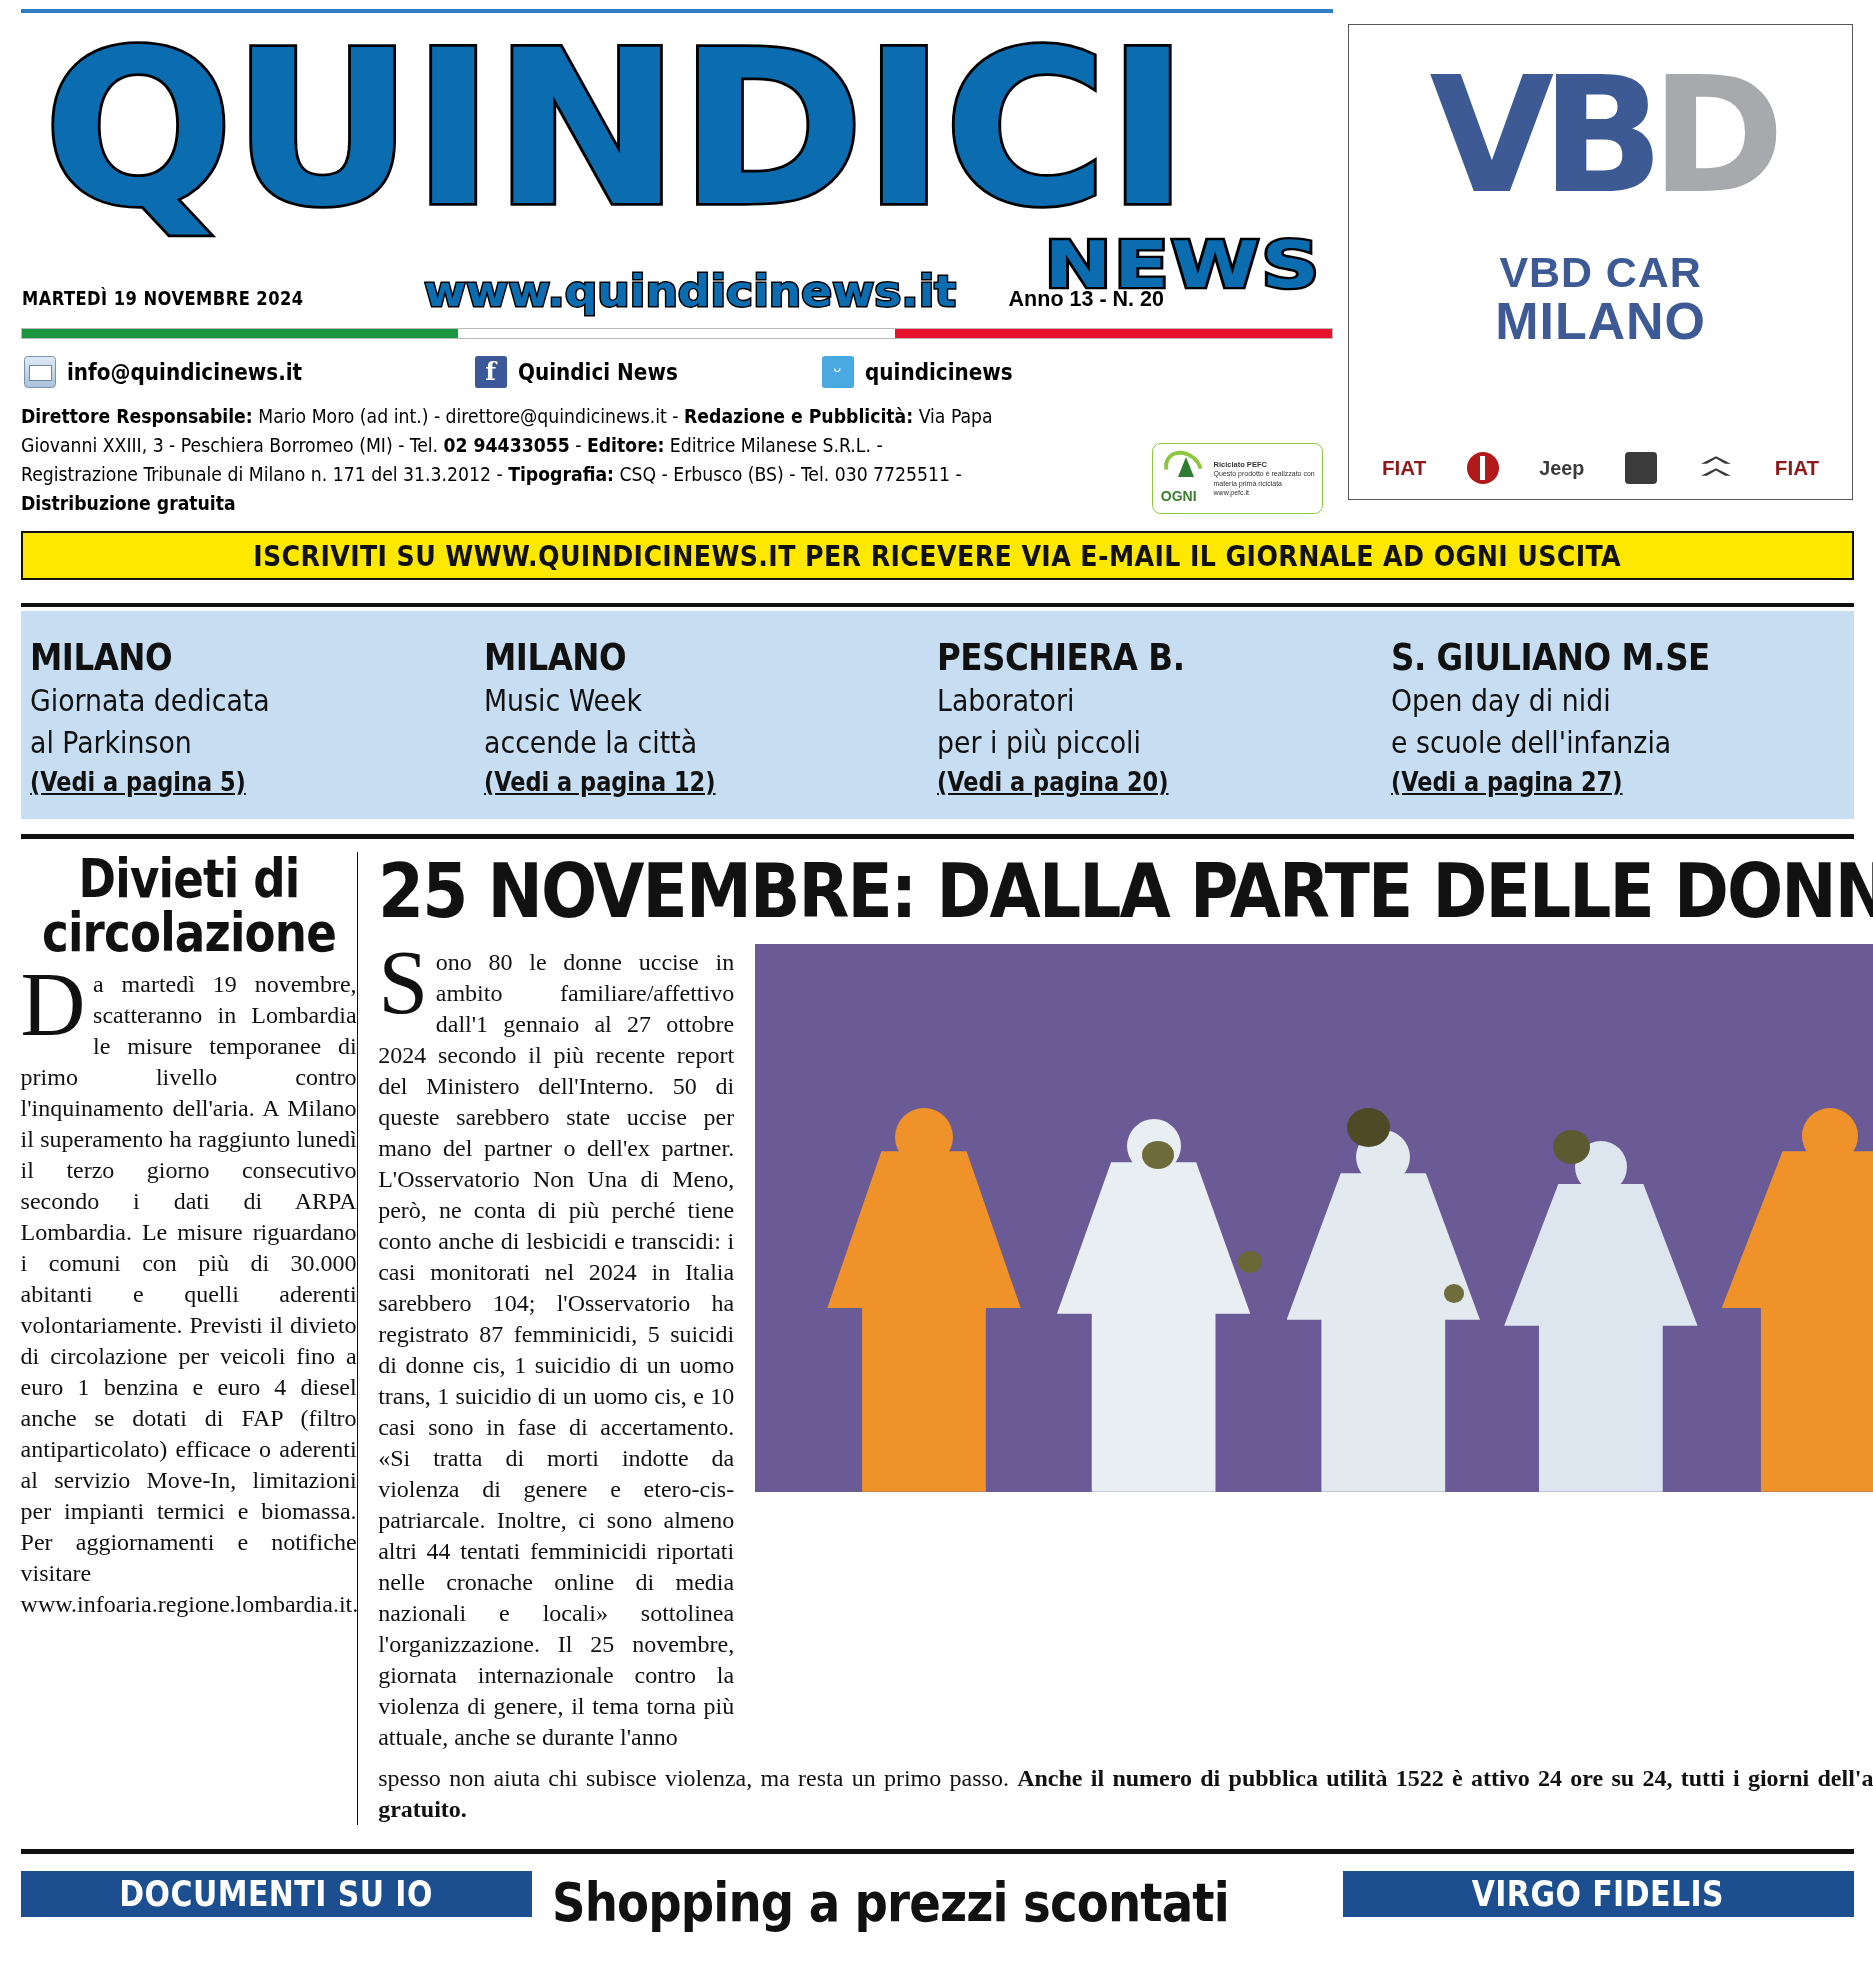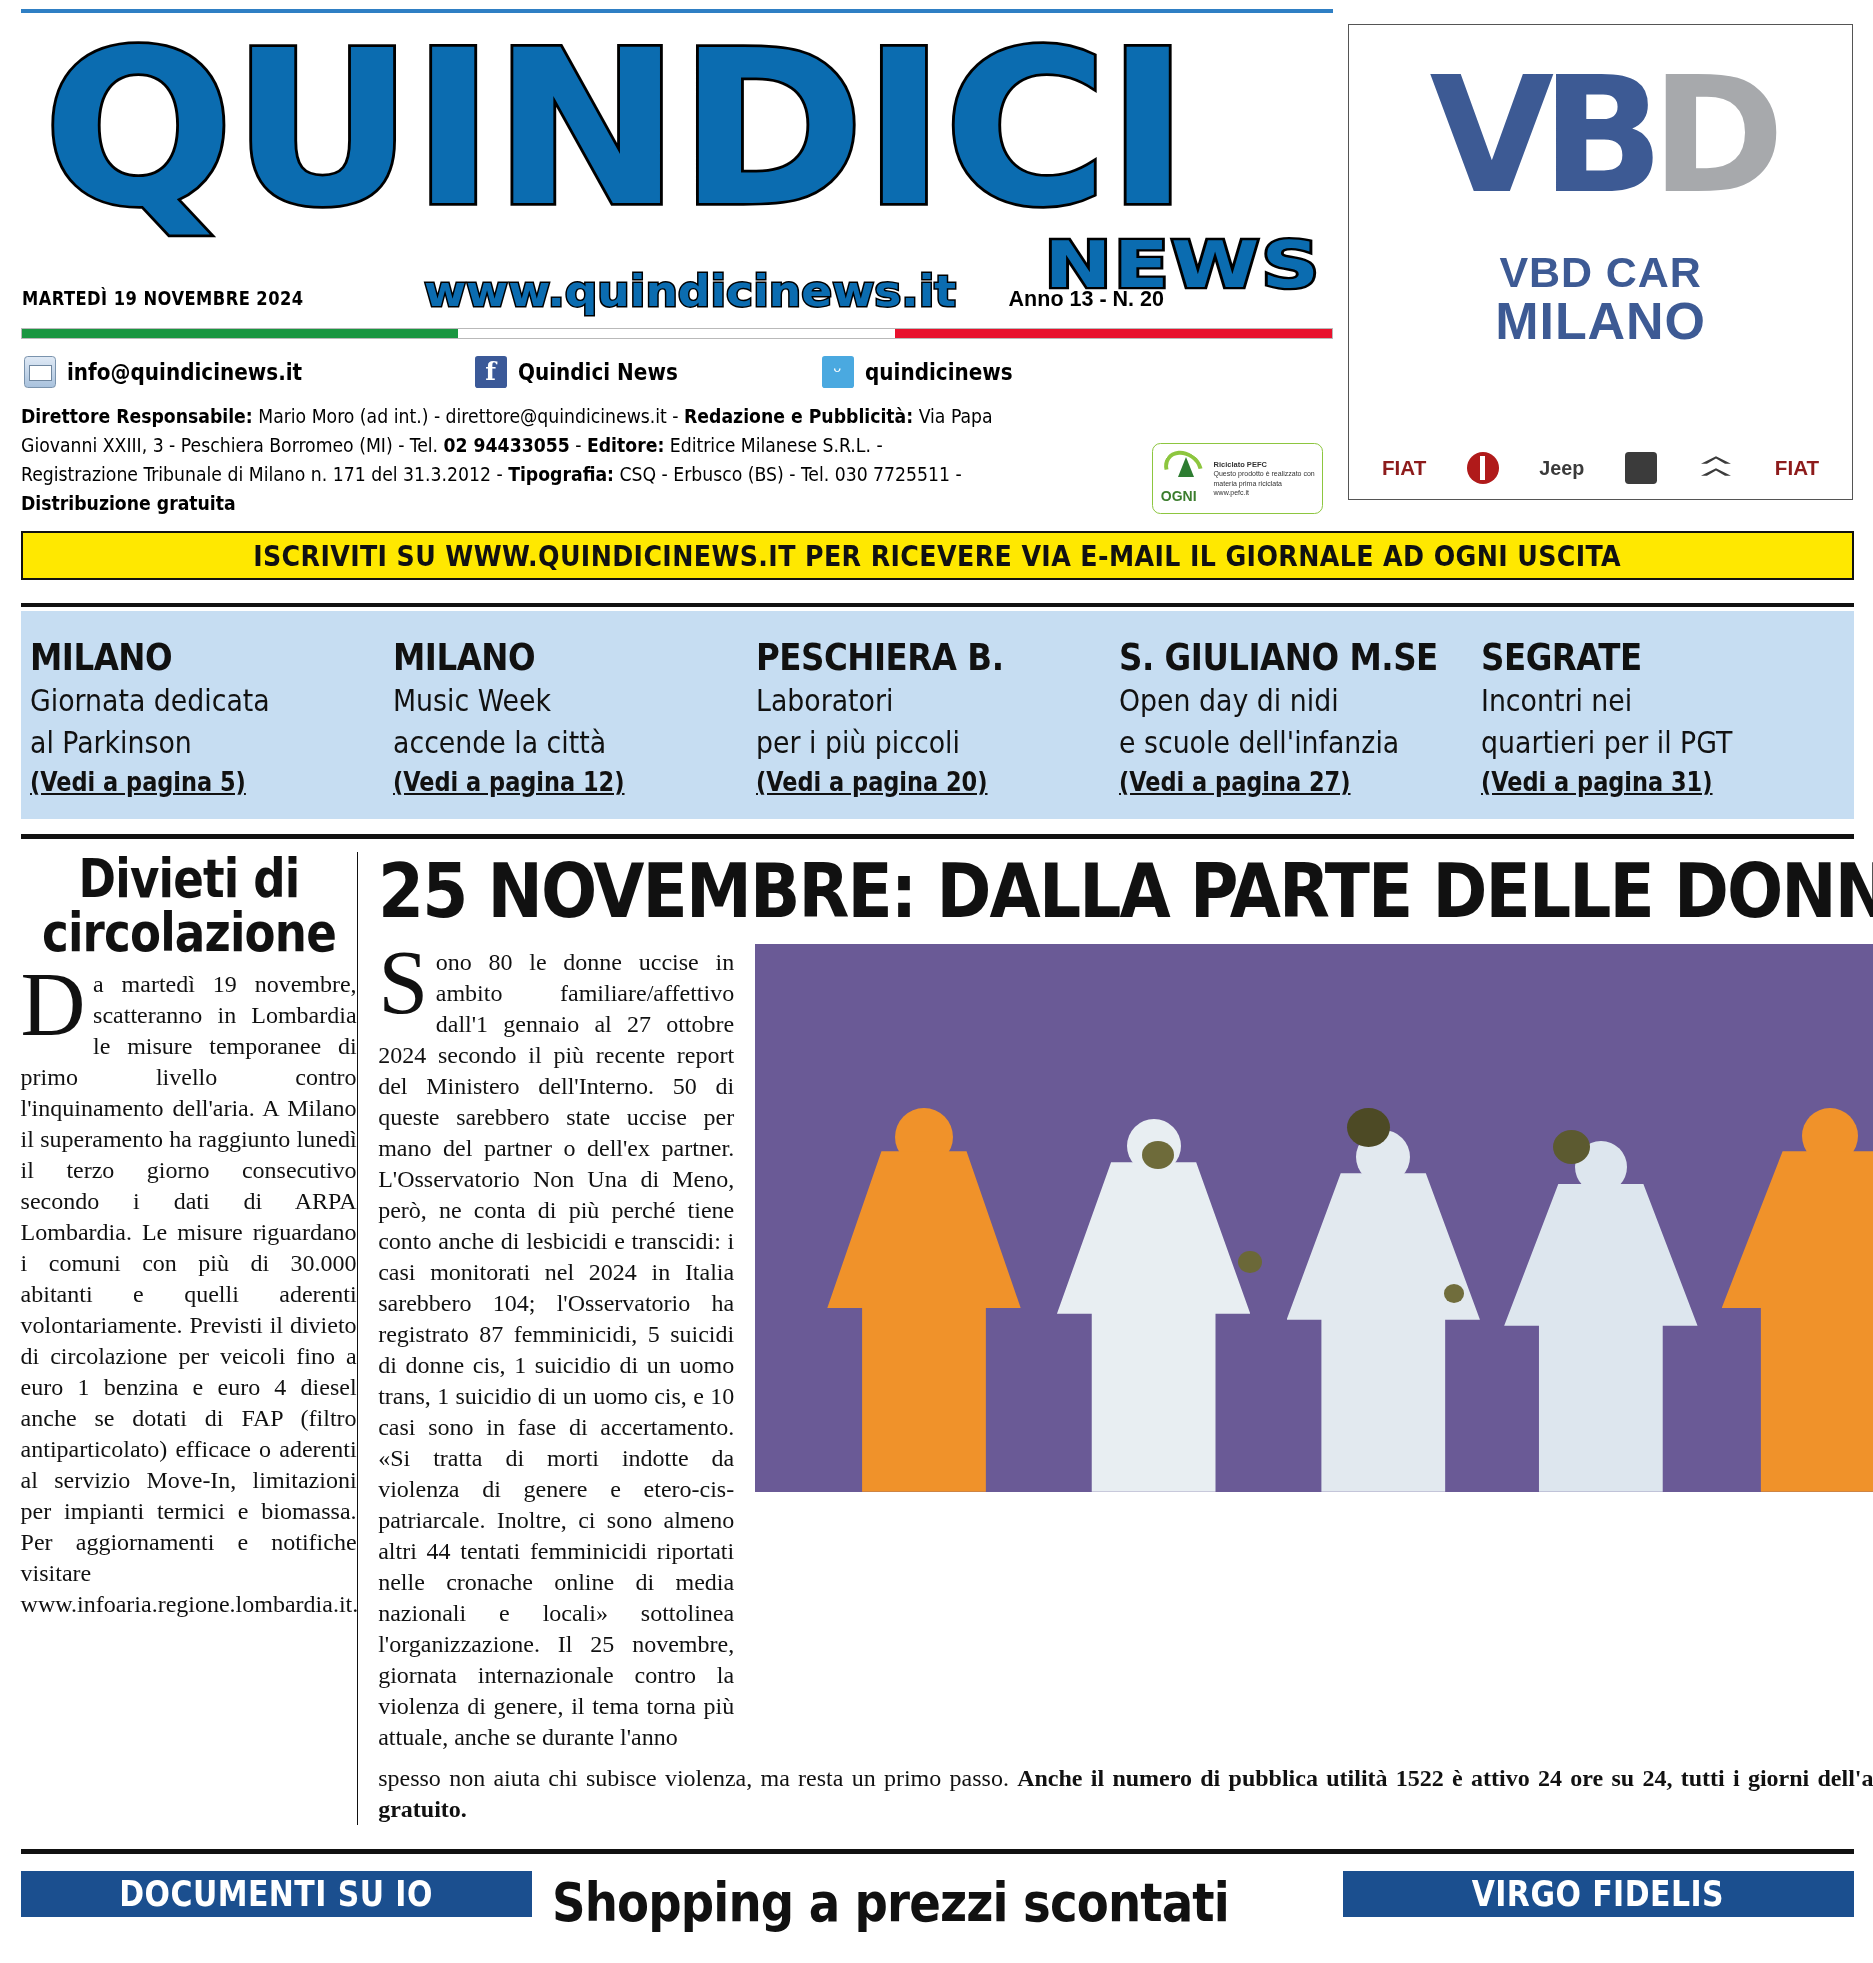--- a/index.html
+++ b/index.html
@@ -349,26 +349,20 @@
       <div class="teaser-city">PESCHIERA B.</div>
       <div class="teaser-line">Laboratori</div>
       <div class="teaser-line">per i più piccoli</div>
       <div class="teaser-page">(Vedi a pagina 20)</div>
     </div>
     <div class="teaser-col">
       <div class="teaser-city">S. GIULIANO M.SE</div>
       <div class="teaser-line">Open day di nidi</div>
       <div class="teaser-line">e scuole dell'infanzia</div>
       <div class="teaser-page">(Vedi a pagina 27)</div>
-    </div>
-    <div class="teaser-col">
-      <div class="teaser-city">SEGRATE</div>
-      <div class="teaser-line">Incontri nei</div>
-      <div class="teaser-line">quartieri per il PGT</div>
-      <div class="teaser-page">(Vedi a pagina 31)</div>
     </div>
   </div>
 
   <div class="main-rule"></div>
   <div class="main-area">
 
     <div class="side-col">
       <div class="side-title">Divieti di</div>
       <div class="side-title">circolazione</div>
       <div class="body-serif dropcap">Da martedì 19 novembre, scatteranno in Lombardia le misure temporanee di primo livello contro l'inquinamento dell'aria. A Milano il superamento ha raggiunto lunedì il terzo giorno consecutivo secondo i dati di ARPA Lombardia. Le misure riguardano i comuni con più di 30.000 abitanti e quelli aderenti volontariamente. Previsti il divieto di circolazione per veicoli fino a euro 1 benzina e euro 4 diesel anche se dotati di FAP (filtro antiparticolato) efficace o aderenti al servizio Move-In, limitazioni per impianti termici e biomassa. Per aggiornamenti e notifiche visitare www.infoaria.regione.lombardia.it.</div>

